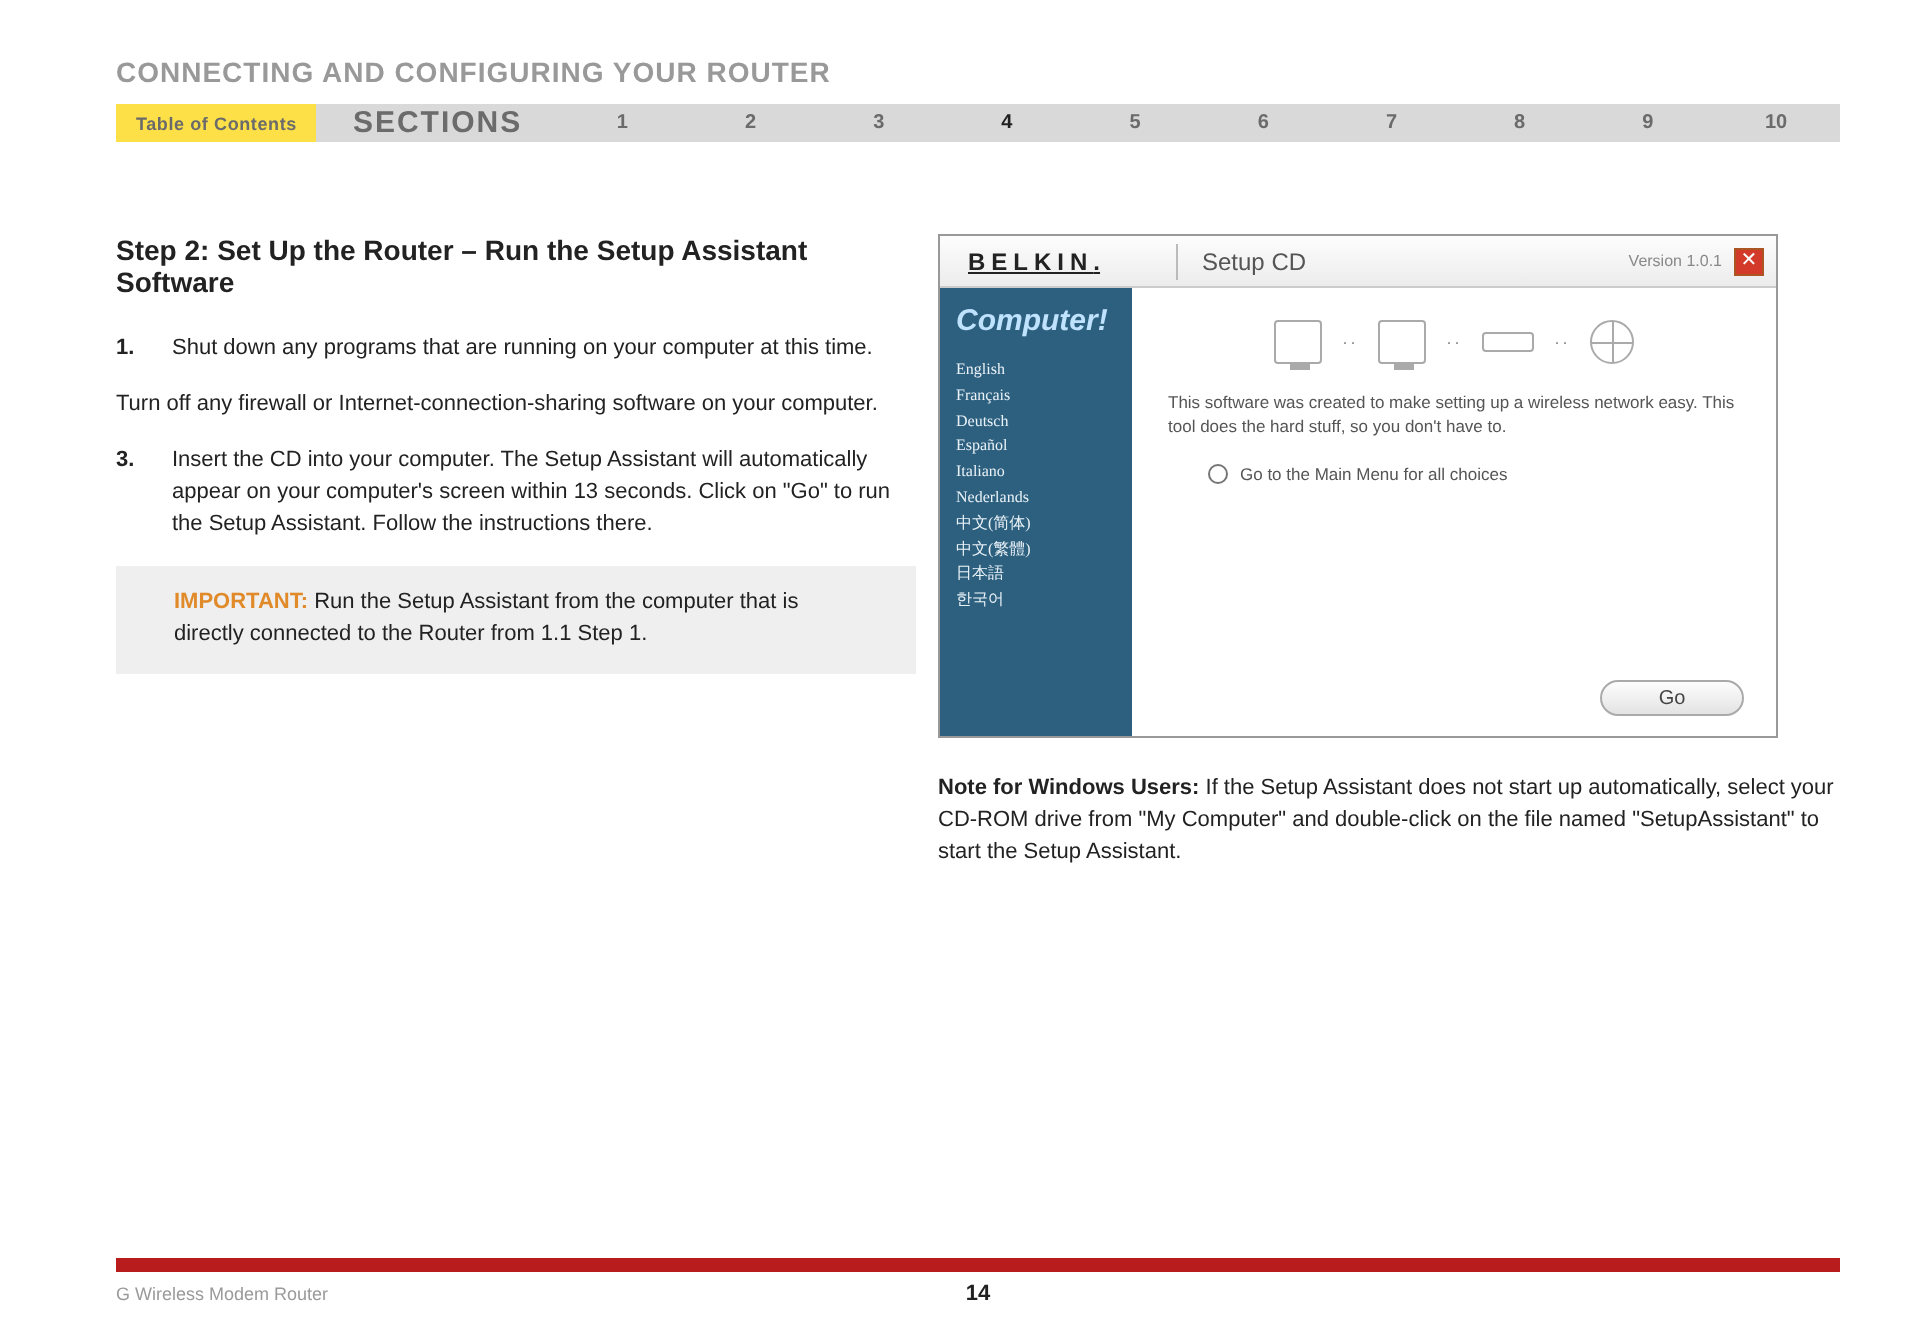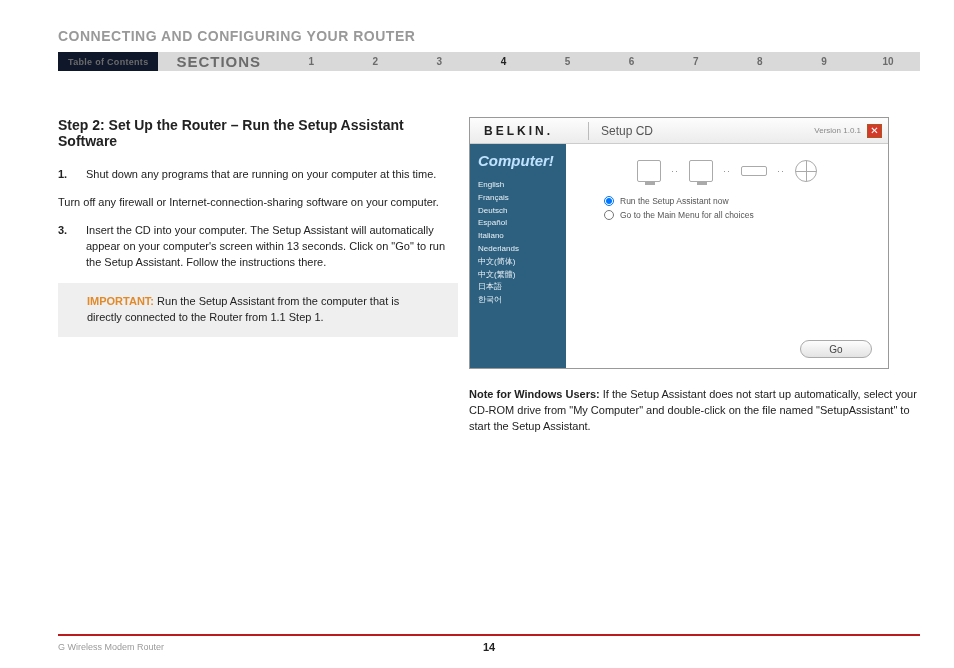--- a/index.html
+++ b/index.html
@@ -2,21 +2,21 @@
 <html><head>
 <meta charset="utf-8">
 <style>
   * { box-sizing: border-box; margin: 0; padding: 0; }
   html, body { width: 954px; height: 668px; background: #fff; font-family: Arial, Helvetica, sans-serif; color: #222; }
   .page { position: relative; width: 954px; height: 668px; padding: 28px 46px 0 46px; margin-left: 12px; }
 
   .page-title { font-size: 14px; font-weight: bold; color: #999; letter-spacing: .5px; margin-bottom: 8px; }
 
   .navbar { display: flex; align-items: center; background: #d9d9d9; height: 19px; font-size: 10px; color: #6b6b6b; }
-  .navbar .toc { background: #0f172a; padding: 0 10px; height: 100%; display: flex; align-items: center; font-weight: bold; font-size: 9px; letter-spacing: .3px; }
+  .navbar .toc { background: #fde047; padding: 0 10px; height: 100%; display: flex; align-items: center; font-weight: bold; font-size: 9px; letter-spacing: .3px; }
   .navbar .sections-label { font-weight: bold; padding: 0 18px; letter-spacing: 1px; font-size: 15px; }
   .navbar .sec { flex: 1; text-align: center; font-weight: bold; font-size: 10px; }
   .navbar .sec.active { color: #222; }
 
   .content { display: flex; gap: 11px; margin-top: 46px; }
   .col-left { width: 400px; }
   .col-right { flex: 1; }
 
   .step-heading { font-size: 14px; font-weight: bold; margin-bottom: 18px; }
 
@@ -25,32 +25,32 @@
   ol.steps li .num { width: 28px; font-weight: bold; flex-shrink: 0; }
   ol.steps li .txt { flex: 1; }
   .para { font-size: 11px; line-height: 1.45; margin-bottom: 12px; }
 
   .important-box { background: #efefef; border: 1px solid #efefef; padding: 10px 28px; font-size: 11px; line-height: 1.45; margin-top: 10px; }
   .important-box .imp-label { font-weight: bold; color: #e08a2a; }
 
   
   .app-window { border: 1px solid #999; width: 420px; background: #fff; font-size: 9px; }
   .app-titlebar { display: flex; align-items: center; background: linear-gradient(#fdfdfd,#ececec); height: 26px; padding: 0 6px 0 14px; border-bottom: 1px solid #ccc; }
-  .app-brand { font-weight: 900; letter-spacing: 3px; font-size: 12px; width: 92px; }
+  .app-brand { font-weight: 900; letter-spacing: 3px; font-size: 12px; width: 92px; text-decoration: underline; }
   .app-brand .dot { letter-spacing: 0; }
   .app-sep { width: 1px; height: 18px; background: #bbb; margin: 0 12px; }
   .app-winlabel { font-size: 12px; color: #555; }
   .app-spacer { flex: 1; }
   .app-version { font-size: 8px; color: #888; margin-right: 6px; }
   .app-close { width: 15px; height: 14px; background: #d43a2a; color: #fff; display: flex; align-items: center; justify-content: center; font-size: 10px; line-height: 1; border: 1px solid #a52; cursor: default; }
 
   .app-body { display: flex; height: 224px; }
   .app-sidebar { width: 96px; background: #2d5f7f; color: #e9f2f7; padding: 8px 8px; }
   .app-welcome { color: #bfe3ff; font-size: 15px; font-style: italic; font-weight: bold; margin-bottom: 10px; }
-  .lang-list { list-style: none; font-size: 8px; line-height: 1.6; }
+  .lang-list { list-style: none; font-size: 8px; line-height: 1.6; font-family: Liberation Serif, serif; }
   .lang-list li { white-space: nowrap; }
 
   .app-main { flex: 1; padding: 16px 18px 10px 18px; position: relative; color: #555; }
   .icon-row { display: flex; align-items: center; justify-content: center; gap: 10px; margin-bottom: 14px; color: #888; }
   .icon-row .ic { width: 24px; height: 22px; border: 1px solid #aaa; border-radius: 2px; position: relative; }
   .icon-row .mon::after { content:""; position:absolute; bottom:-4px; left:7px; width:10px; height:3px; background:#aaa; }
   .icon-row .dots { font-size: 9px; letter-spacing: 1px; }
   .icon-row .globe { width: 22px; height: 22px; border: 1.5px solid #aaa; border-radius: 50%; position: relative; }
   .icon-row .globe::before { content:""; position:absolute; left:0; right:0; top:50%; height:1px; background:#aaa; }
   .icon-row .globe::after { content:""; position:absolute; top:0; bottom:0; left:50%; width:1px; background:#aaa; }
@@ -58,21 +58,21 @@
 
   .app-desc { font-size: 8.5px; line-height: 1.4; margin-bottom: 12px; }
   .radioline { display: flex; align-items: center; gap: 6px; font-size: 8.5px; margin-bottom: 4px; padding-left: 20px; }
   .radioline input { width: 10px; height: 10px; }
 
   .go-btn { position: absolute; right: 16px; bottom: 10px; width: 72px; height: 18px; border: 1px solid #aaa; border-radius: 9px; background: linear-gradient(#fdfdfd,#e3e3e3); font-size: 10px; display:flex; align-items:center; justify-content:center; color:#444; }
 
   .note-block { font-size: 11px; line-height: 1.45; margin-top: 18px; }
   .note-block .note-label { font-weight: bold; }
 
-  .footer { position: absolute; bottom: 16px; left: 46px; right: 46px; border-top: 2px solid #b91c1c; padding-top: 6px; display: flex; align-items: center; }
+  .footer { position: absolute; bottom: 16px; left: 46px; right: 46px; border-top: 7px solid #b91c1c; padding-top: 6px; display: flex; align-items: center; }
   .footer .product { font-size: 9px; color: #9a9a9a; }
   .footer .pagenum { position: absolute; left: 50%; transform: translateX(-50%); font-size: 11px; font-weight: bold; }
 </style>
 </head>
 <body>
 
 <div class="page">
 
   <div class="page-title">CONNECTING AND CONFIGURING YOUR ROUTER</div>
 
@@ -146,24 +146,21 @@
           <div class="app-main">
             <div class="icon-row">
               <span class="ic mon"></span>
               <span class="dots">··</span>
               <span class="ic mon"></span>
               <span class="dots">··</span>
               <span class="router"></span>
               <span class="dots">··</span>
               <span class="globe"></span>
             </div>
-            <label class="radioline">
-              <input type="radio" checked="" style="">
-              <span>Run the Setup Assistant now</span>
-            </label>
+            <div class="app-desc">This software was created to make setting up a wireless network easy. This tool does the hard stuff, so you don't have to.</div>
             <label class="radioline">
               <input type="radio" style="">
               <span>Go to the Main Menu for all choices</span>
             </label>
             <div class="go-btn">Go</div>
           </div>
         </div>
       </div>
 
       <div class="note-block">

